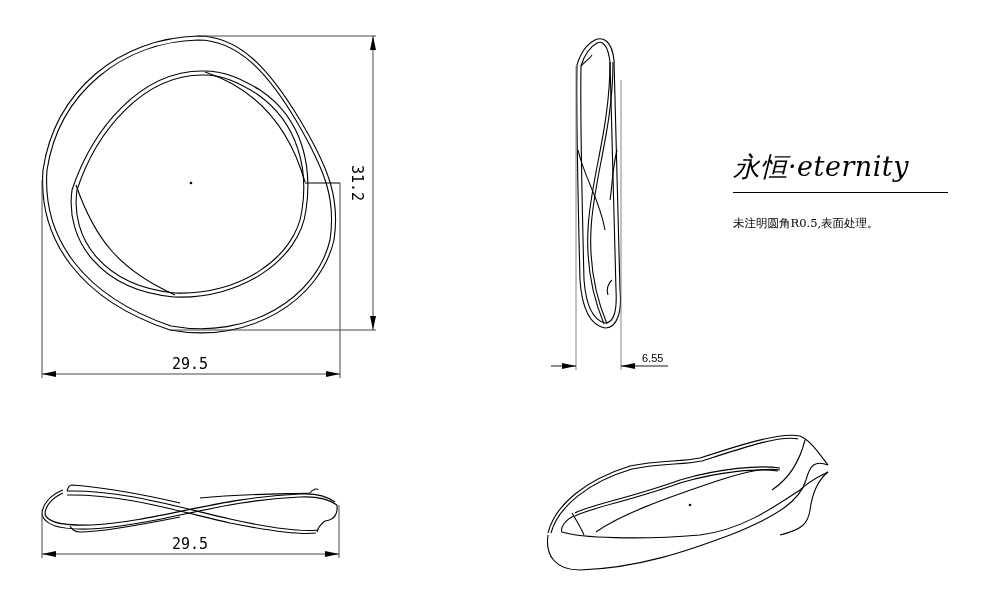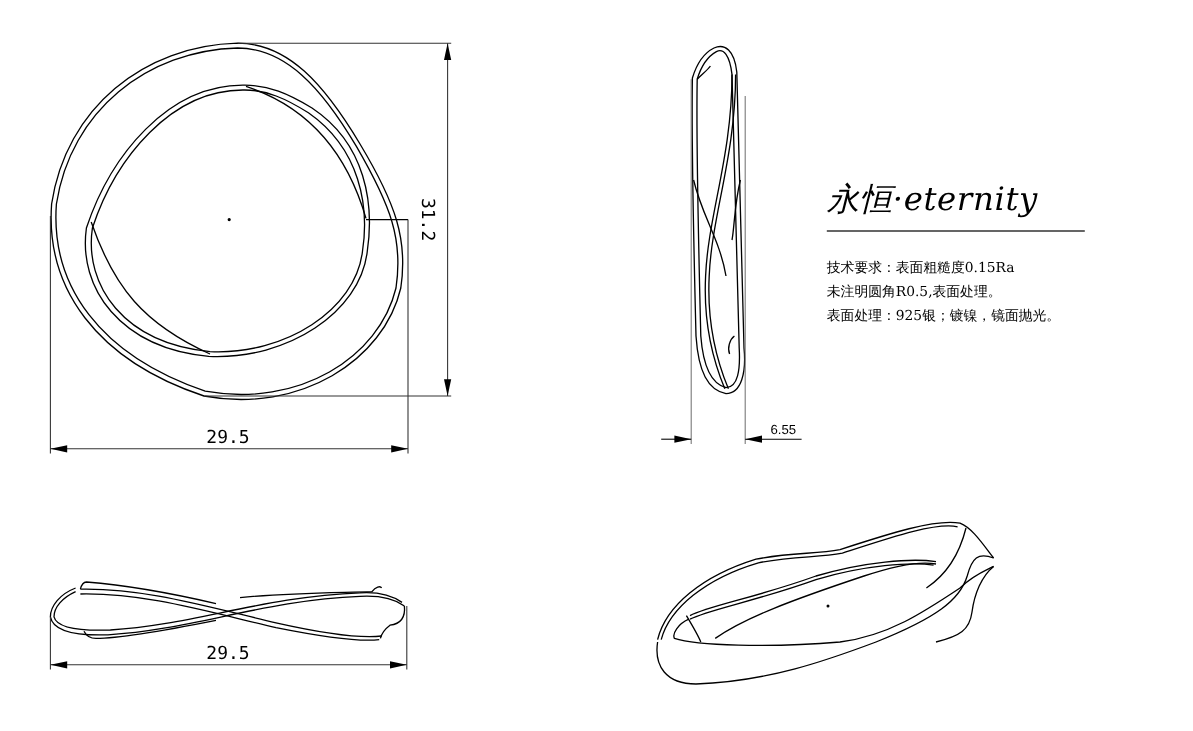--- a/index.html
+++ b/index.html
@@ -1,20 +1,20 @@
 <!DOCTYPE html>
 <html><head>
   <meta charset="utf-8">
   <style>
     html, body { margin: 0; padding: 0; background: #ffffff; }
     body { width: 994px; height: 609px; position: relative; overflow: hidden; font-family: "Liberation Sans", sans-serif; color: #000; }
     svg.drawing { position: absolute; left: 0; top: 0; }
     .dim-text { font-family: "DejaVu Sans Mono", monospace; font-size: 15px; fill: #000; }
     .dim-text-small { font-family: "Liberation Sans", sans-serif; font-size: 11px; fill: #000; }
-    .title-block { position: absolute; left: 689px; top: 148px; width: 220px; }
+    .title-block { position: absolute; left: 733px; top: 148px; width: 220px; }
     .title { font-family: "DejaVu Serif", serif; font-size: 27px; font-style: italic; letter-spacing: 0.5px; line-height: 38px; white-space: nowrap; }
     .title-rule { border-top: 1.3px solid #000; width: 215px; margin-top: 6px; }
     .notes { margin-top: 20px; font-family: "DejaVu Serif", serif; font-size: 11.5px; line-height: 20px; white-space: nowrap; }
   </style>
 </head>
 <body>
 
 <svg class="drawing" width="994" height="609" viewBox="0 0 994 609" xmlns="http://www.w3.org/2000/svg">
 
   <g fill="none" stroke="#000" stroke-width="1.1">
@@ -107,17 +107,15 @@
     <path d="M805,440 C800,460 790,478 772,490"></path>
     <path d="M828,472 C818,480 812,495 810,510 C808,525 800,530 780,535"></path>
     <circle cx="690" cy="505" r="0.7" fill="#000"></circle>
   </g>
 </svg>
 
 <div class="title-block">
   <div class="title">永恒·eternity</div>
   <div class="title-rule"></div>
   <div class="notes">
-    <div>技术要求：表面粗糙度0.15Ra</div>
     <div>未注明圆角R0.5,表面处理。</div>
-    <div>表面处理：925银；镀镍，镜面抛光。</div>
   </div>
 </div>
 
 </body></html>

